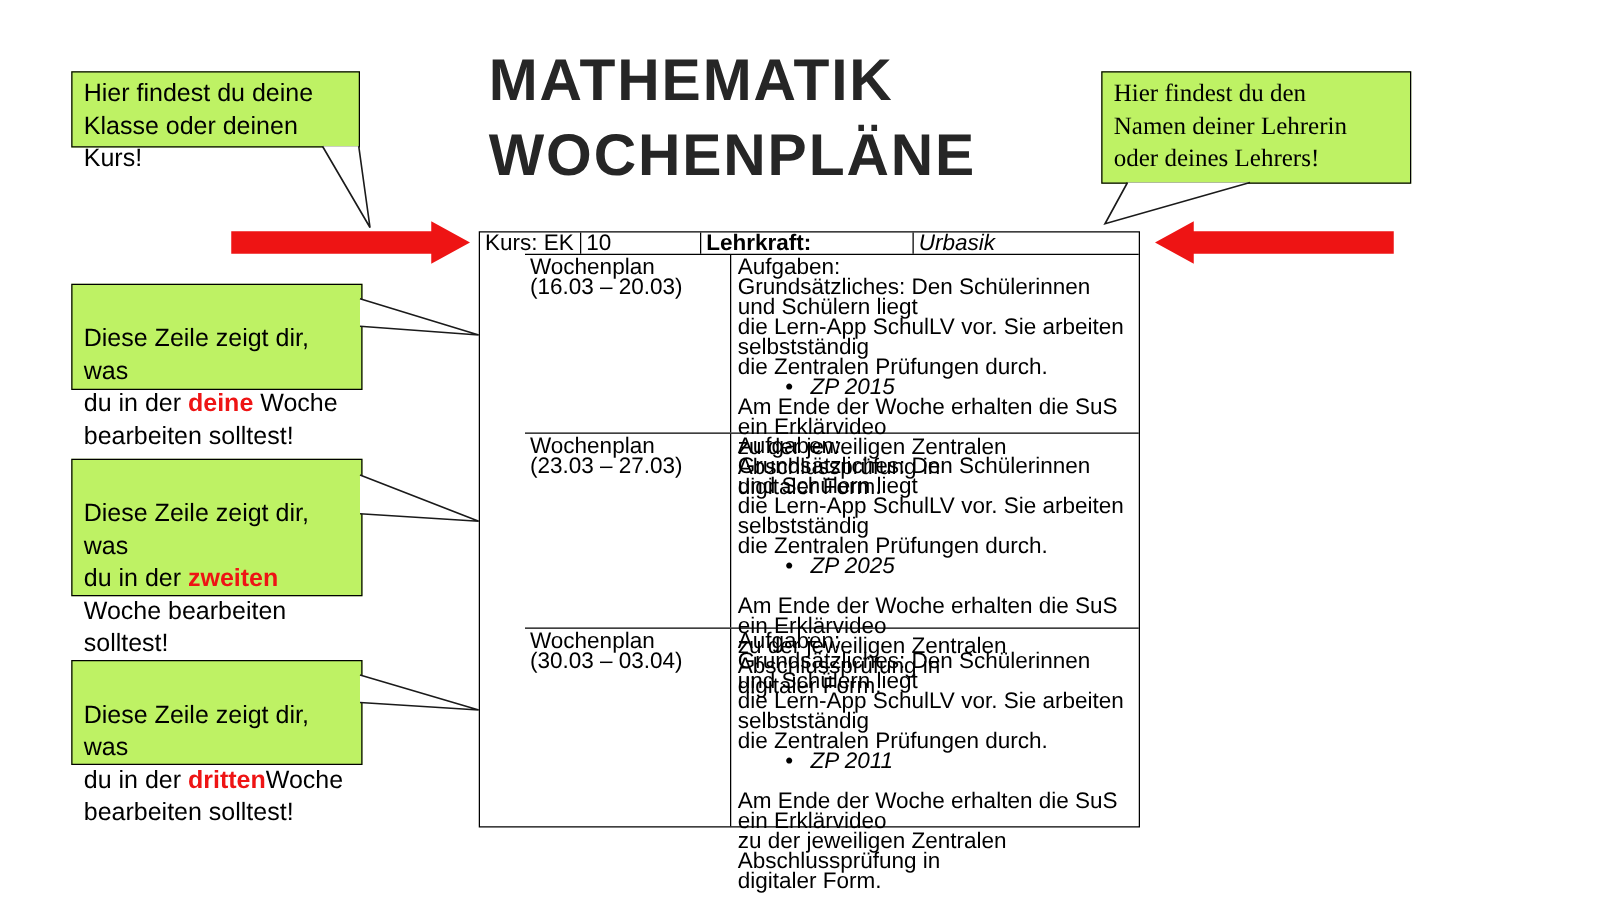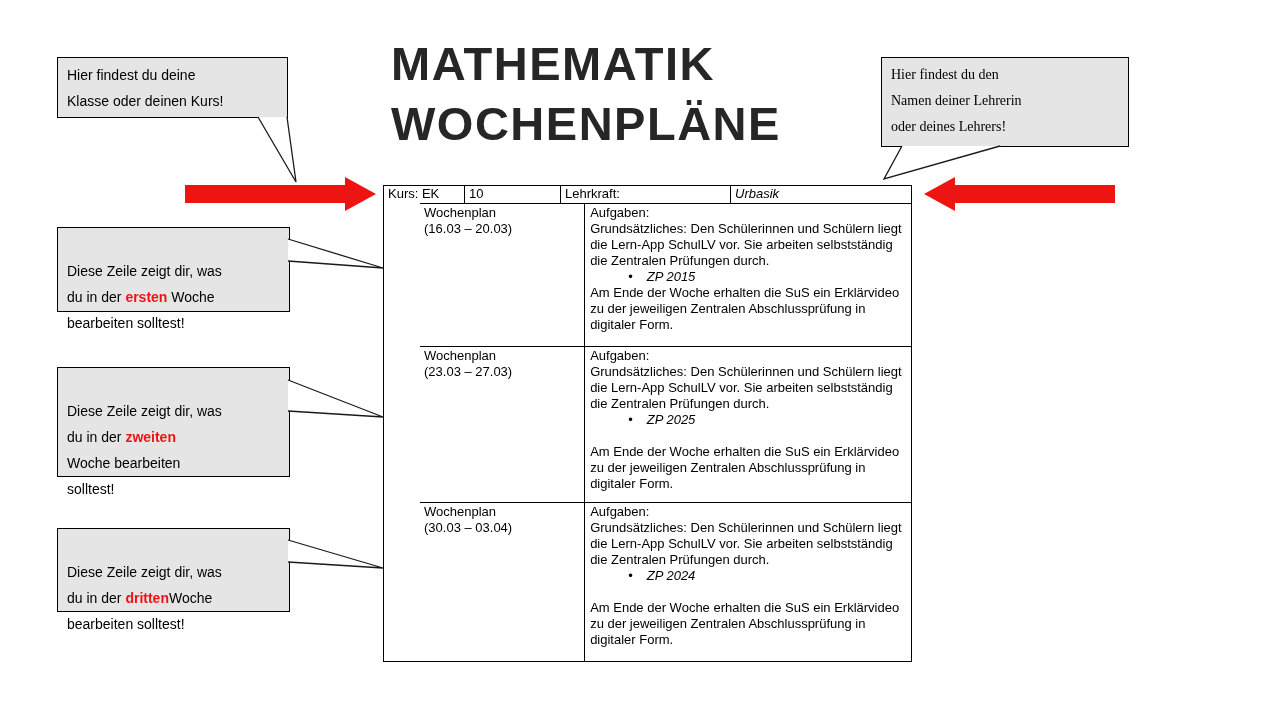--- a/index.html
+++ b/index.html
@@ -2,29 +2,29 @@
 <html><head>
 <meta charset="utf-8">
 <style>
   html,body{margin:0;padding:0;background:#fff;}
   #slide{position:relative;width:1280px;height:720px;background:#fff;overflow:hidden;
          font-family:"Liberation Sans", sans-serif;color:#000;}
   
   .title{position:absolute;left:391px;top:34px;width:540px;
          font-size:47px;line-height:60px;font-weight:800;letter-spacing:1.5px;}
   
-  .callout{position:absolute;background:#e5e5e5;border:1.4px solid #000;box-sizing:border-box;
-           font-size:14px;line-height:26px;padding:4px 6px 17px 9px;z-index:1;}
+  .callout{position:absolute;background:#bef264;border:1.4px solid #000;box-sizing:border-box;
+           font-size:20px;line-height:26px;padding:4px 6px 17px 9px;z-index:1;}
   .pre{white-space:pre-line;}
   .hl{font-weight:bold;}
   
   #overlay{position:absolute;left:0;top:0;z-index:5;pointer-events:none;}
   
   .wtable{position:absolute;left:383px;top:185px;width:529px;height:477px;
-          border:1px solid #000;box-sizing:border-box;font-size:13px;line-height:16px;}
+          border:1px solid #000;box-sizing:border-box;font-size:18px;line-height:16px;}
   .trow{display:flex;box-sizing:border-box;}
   .trow + .trow{border-top:1px solid #000;margin-left:36px;}
   .hcell{box-sizing:border-box;height:17px;padding:0 0 0 4px;overflow:hidden;}
   .bdr{border-right:1px solid #000;}
   .wcell{box-sizing:border-box;width:177px;border-right:1px solid #000;padding:1px 4px 0 4px;}
   .acell{box-sizing:border-box;width:350px;padding:1px 4px 0 5px;}
   .acell p{margin:0;}
   .bullet{padding-left:38px;}
   .bullet .dot{display:inline-block;}
   .bullet .zp{font-style:italic;margin-left:14px;}
@@ -47,21 +47,21 @@
 
   <div class="callout" style="left:881px;top:57px;width:248px;height:90px;font-family:Liberation Serif, serif;">
     <span class="pre">Hier findest du den
 Namen deiner Lehrerin
 oder deines Lehrers!</span>
   </div>
 
   <div class="callout" style="left:57px;top:227px;width:233px;height:85px;">
     <span class="pre">
       <span>Diese Zeile zeigt dir, was
-du in der </span><span class="hl" style="color: rgb(238, 20, 20);">ersten</span><span> Woche
+du in der </span><span class="hl" style="color: rgb(238, 20, 20);">deine</span><span> Woche
 bearbeiten solltest!</span>
     </span>
   </div>
 
   <div class="callout" style="left:57px;top:367px;width:233px;height:110px;">
     <span class="pre">
       <span>Diese Zeile zeigt dir, was
 du in der </span><span class="hl" style="color: rgb(238, 20, 20);">zweiten</span><span>
 Woche bearbeiten
 solltest!</span>
@@ -84,21 +84,21 @@
     <path d="M288,540 L383,568 L288,562" fill="#ffffff" stroke="#1a1a1a" stroke-width="1.3"></path>
     <polygon points="185,185 345,185 345,177 376,194 345,211 345,203 185,203" fill="#ee1414"></polygon>
     <polygon points="1115,185 955,185 955,177 924,194 955,211 955,203 1115,203" fill="#ee1414"></polygon>
   </svg>
 
   <div class="wtable">
 
     <div class="trow">
       <div class="hcell bdr" style="width:81px;">Kurs: EK</div>
       <div class="hcell bdr" style="width:96px;">10</div>
-      <div class="hcell bdr" style="width:170px;">Lehrkraft:</div>
+      <div class="hcell bdr" style="width:170px;font-weight:bold;">Lehrkraft:</div>
       <div class="hcell" style="width:180px;font-style:italic;">Urbasik</div>
     </div>
 
     <div class="trow" style="height:143px;">
       <div class="wcell pre">Wochenplan
 (16.03 – 20.03)</div>
       <div class="acell">
         <p>Aufgaben:</p>
         <p class="pre">Grundsätzliches: Den Schülerinnen und Schülern liegt
 die Lern-App SchulLV vor. Sie arbeiten selbstständig
@@ -132,21 +132,21 @@
 
     <div class="trow" style="height:159px;">
       <div class="wcell pre">Wochenplan
 (30.03 – 03.04)</div>
       <div class="acell">
         <p>Aufgaben:</p>
         <p class="pre">Grundsätzliches: Den Schülerinnen und Schülern liegt
 die Lern-App SchulLV vor. Sie arbeiten selbstständig
 die Zentralen Prüfungen durch.</p>
         <div class="bullet">
-          <span class="dot">•</span><span class="zp">ZP 2024</span>
+          <span class="dot">•</span><span class="zp">ZP 2011</span>
         </div>
         <div class="spacer"></div>
         <p class="pre">Am Ende der Woche erhalten die SuS ein Erklärvideo
 zu der jeweiligen Zentralen Abschlussprüfung in
 digitaler Form.</p>
       </div>
     </div>
 
   </div>
 </div>

